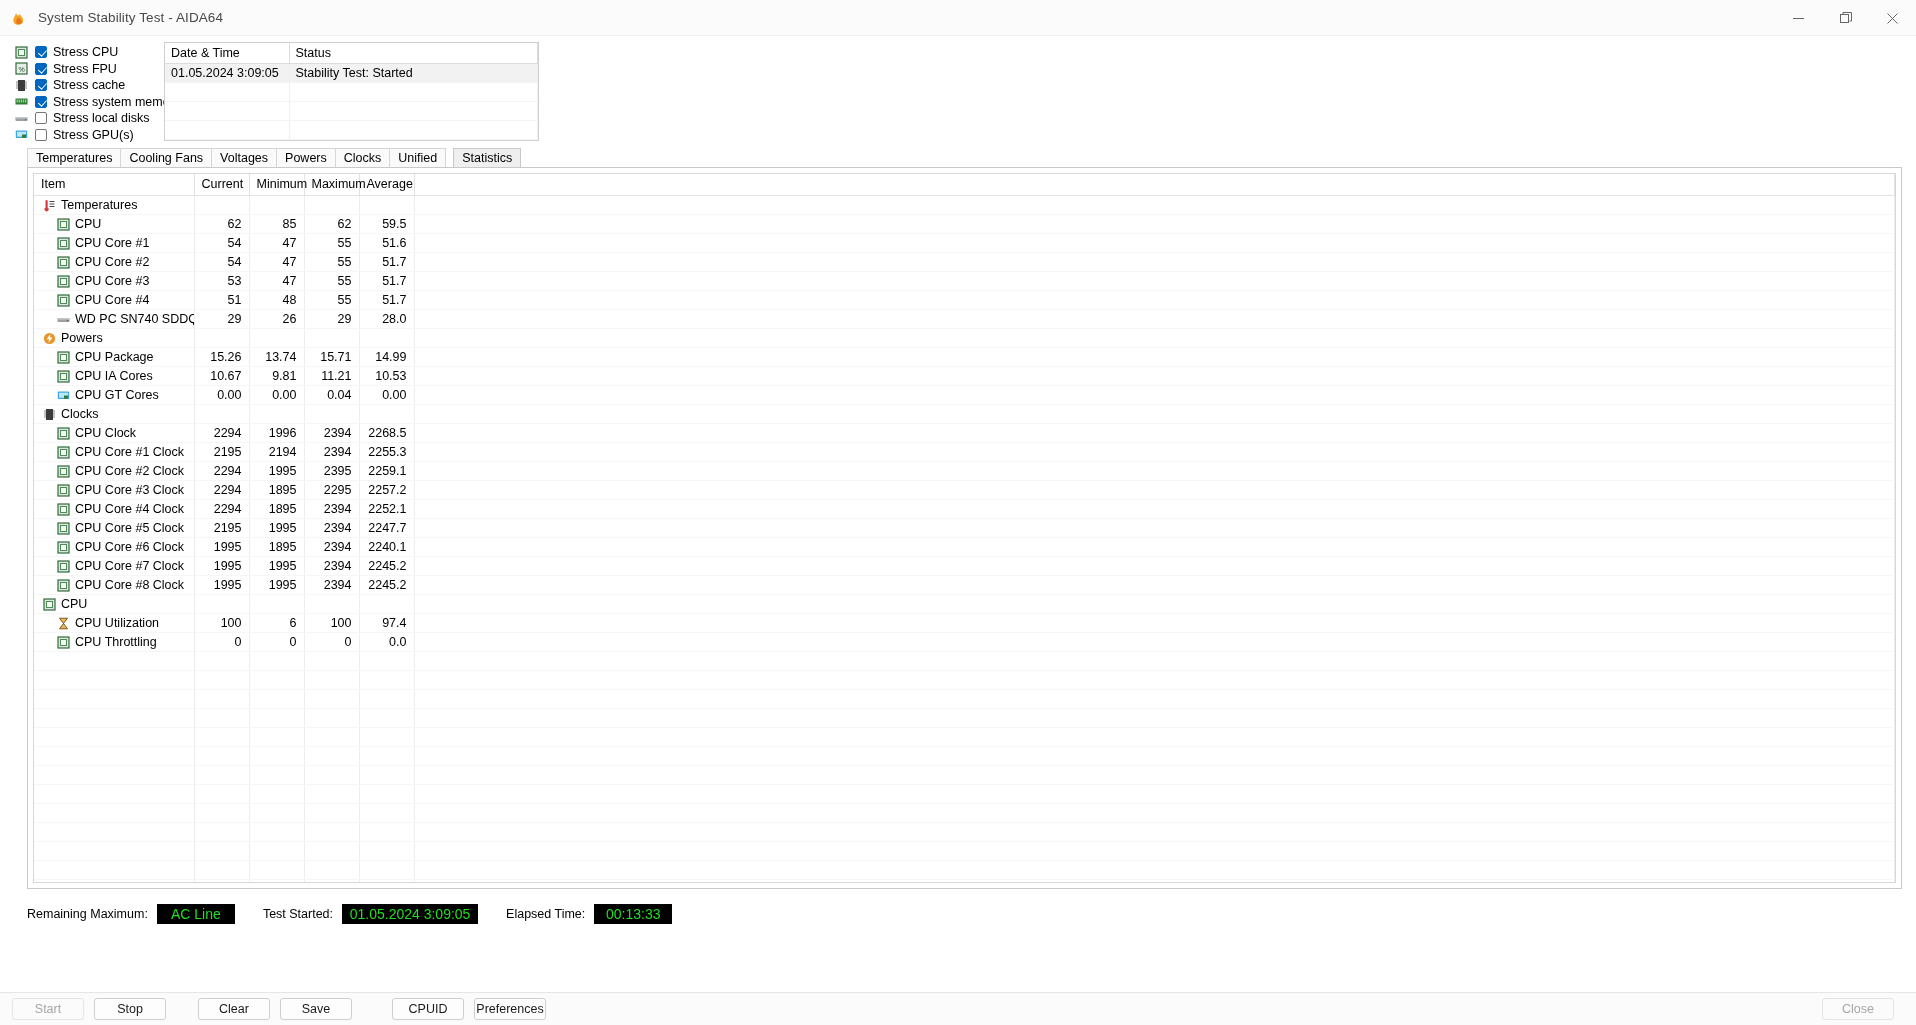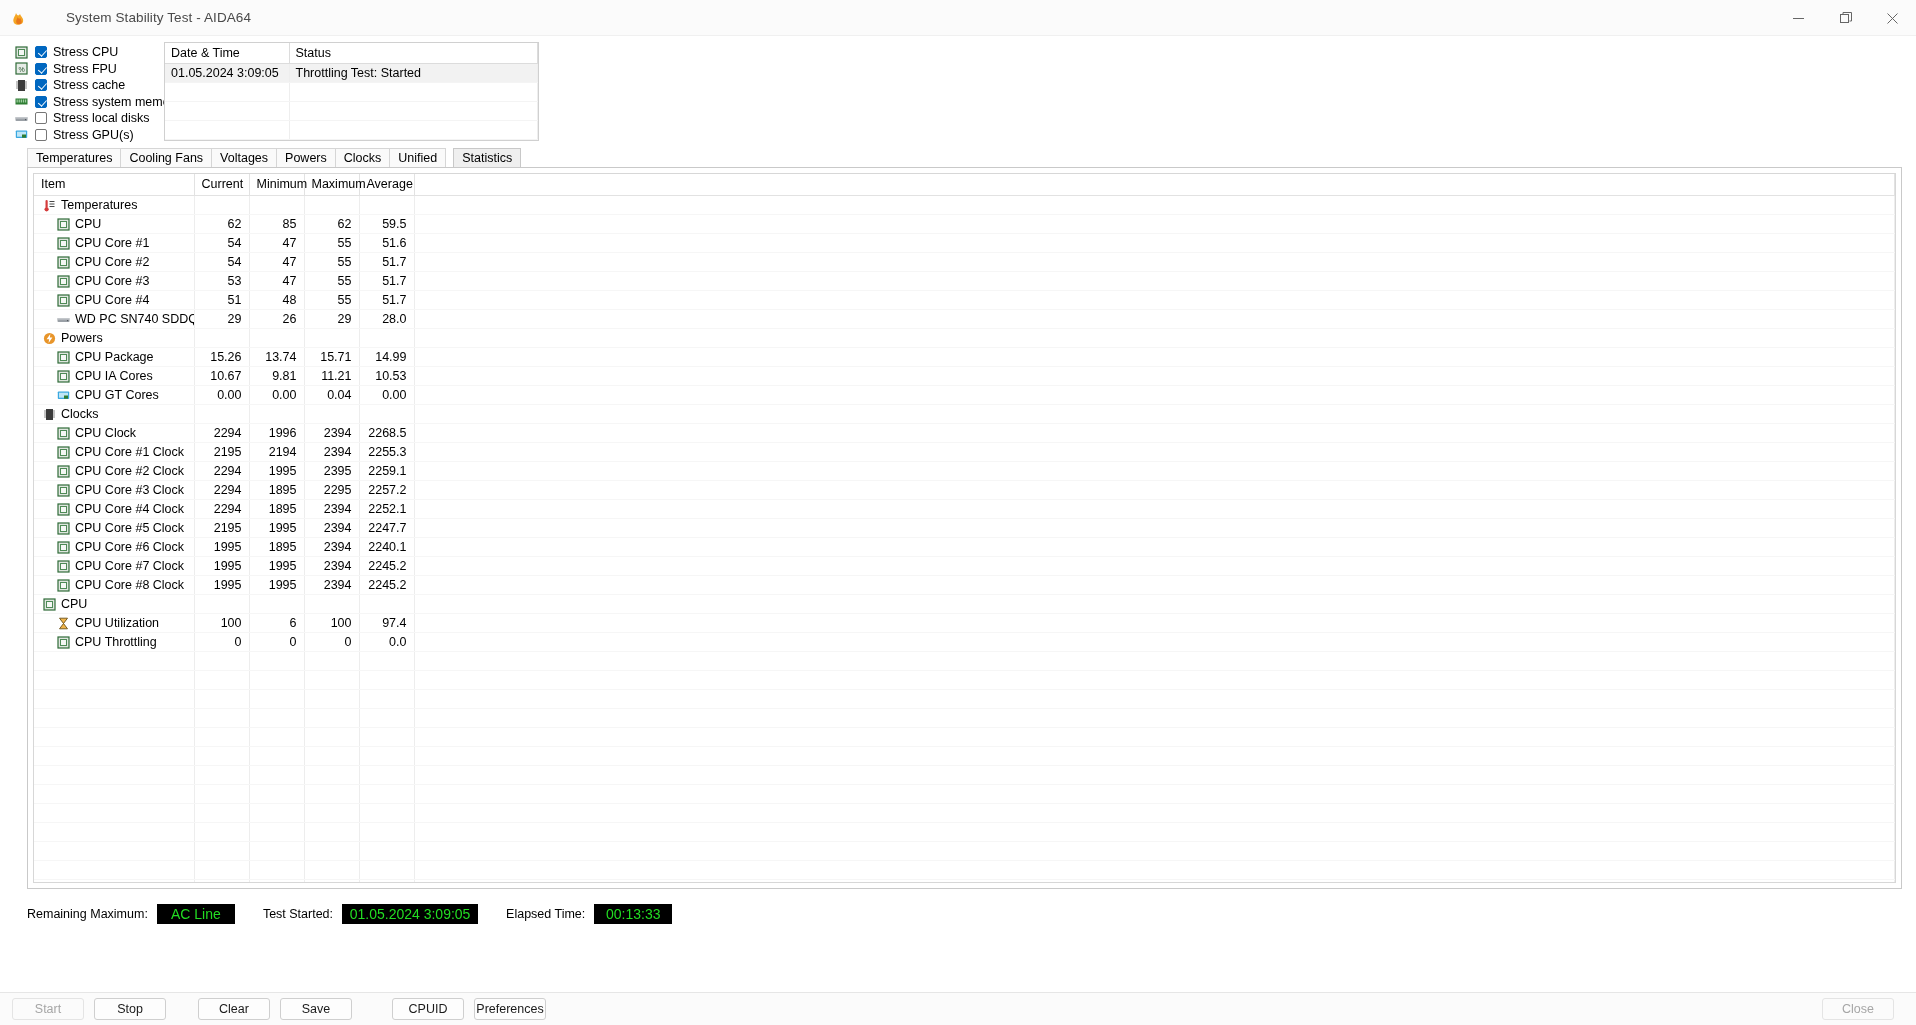--- a/index.html
+++ b/index.html
@@ -14,21 +14,20 @@
   }
 
   
   #titlebar {
     height: 36px;
     background: #fbfbfb;
     display: flex;
     align-items: center;
     border-bottom: 1px solid #f0f0f0;
     position: relative;
-    gap: 28px;
   }
   #app-icon {
     width: 18px; height: 18px;
     margin-left: 10px; margin-right: 10px;
     position: relative;
   }
   #app-icon svg { display:block; }
   #title-text {
     font-size: 13.5px;
     color: #4a4a4a;
@@ -363,21 +362,21 @@
     <table>
       <thead>
         <tr>
           <th class="logcol1">Date &amp; Time</th>
           <th>Status</th>
         </tr>
       </thead>
       <tbody id="log-body">
           <tr class="filled">
             <td>01.05.2024 3:09:05</td>
-            <td>Throttling Test: Started</td>
+            <td>Stability Test: Started</td>
           </tr>
           <tr>
             <td>&nbsp;</td>
             <td>&nbsp;</td>
           </tr>
           <tr>
             <td>&nbsp;</td>
             <td>&nbsp;</td>
           </tr>
           <tr>

